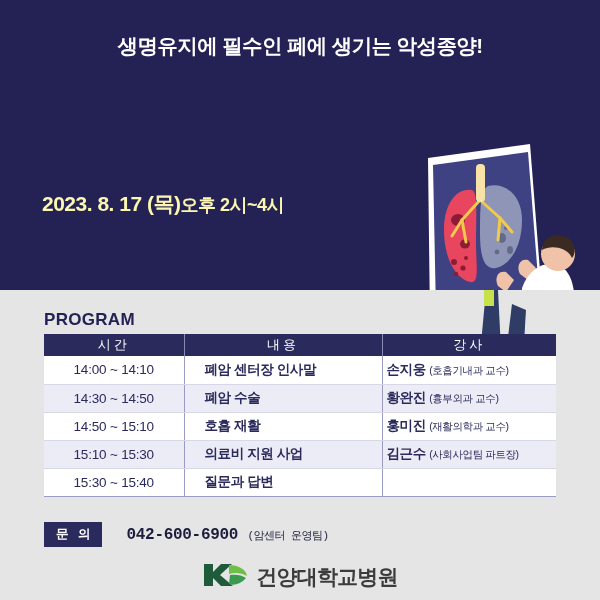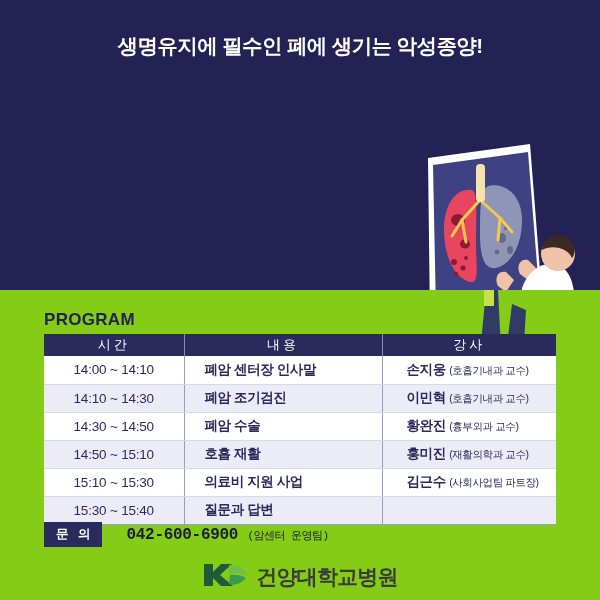--- a/index.html
+++ b/index.html
@@ -63,21 +63,21 @@
   .illustration {
     position: absolute; left: 370px; top: 138px;
     width: 230px; height: 200px;
   }
   .illustration svg { display: block; }
 
   
   .panel {
     position: absolute; left: 0; top: 290px;
     width: 600px; height: 310px;
-    background: #84cc16;
+    background: #e5e5e5;
   }
 
   .program-label {
     position: absolute; left: 44px; top: 20px;
     color: #242254;
     font-size: 17px;
     font-weight: bold;
     letter-spacing: 0.3px;
   }
 
@@ -120,21 +120,21 @@
     font-size: 14px;
     letter-spacing: -0.2px;
     color: #26264f;
   }
   .cell-content {
     padding-left: 20px;
     font-weight: bold;
     letter-spacing: -0.4px;
   }
   .cell-speaker {
-    padding-left: 24px;
+    padding-left: 4px;
     letter-spacing: -0.4px;
     white-space: nowrap;
   }
   .spk-name { font-weight: bold; font-size: 13.5px; }
   .spk-dept { font-size: 10.5px; font-weight: normal; }
 
   
   .contact { position: absolute; left: 44px; top: 232px; height: 22px; }
   .contact-badge {
     display: inline-block;
@@ -183,20 +183,23 @@
 </head>
 <body>
 
 <div class="poster">
 
   <div class="hero">
 
     <div class="subtitle">생명유지에 필수인 폐에 생기는 악성종양!</div>
 
 
+    <div class="date-line">
+      <span>2023. 8. 17 (목)</span><span class="ampm">오후 2시~4시</span>
+    </div>
 
   </div>
 
   <div class="illustration">
     <svg width="230" height="200" viewBox="0 0 230 200">
 
       <g>
         <path d="M58 20 L160 6 L172 158 L60 182 Z" fill="#ffffff"></path>
         <path d="M63 27 L158 14 L169 152 L66 174 Z" fill="#3E4283"></path>
       </g>
@@ -269,28 +272,20 @@
           <th>내용</th>
           <th>강사</th>
         </tr>
       </thead>
       <tbody>
         <tr>
           <td class="cell-time">14:00 ~ 14:10</td>
           <td class="cell-content">폐암 센터장 인사말</td>
           <td class="cell-speaker">
             <span class="spk-name">손지웅</span>
-            <span class="spk-dept">(호흡기내과 교수)</span>
-          </td>
-        </tr>
-        <tr>
-          <td class="cell-time">14:10 ~ 14:30</td>
-          <td class="cell-content">폐암 조기검진</td>
-          <td class="cell-speaker">
-            <span class="spk-name">이민혁</span>
             <span class="spk-dept">(호흡기내과 교수)</span>
           </td>
         </tr>
         <tr>
           <td class="cell-time">14:30 ~ 14:50</td>
           <td class="cell-content">폐암 수술</td>
           <td class="cell-speaker">
             <span class="spk-name">황완진</span>
             <span class="spk-dept">(흉부외과 교수)</span>
           </td>

